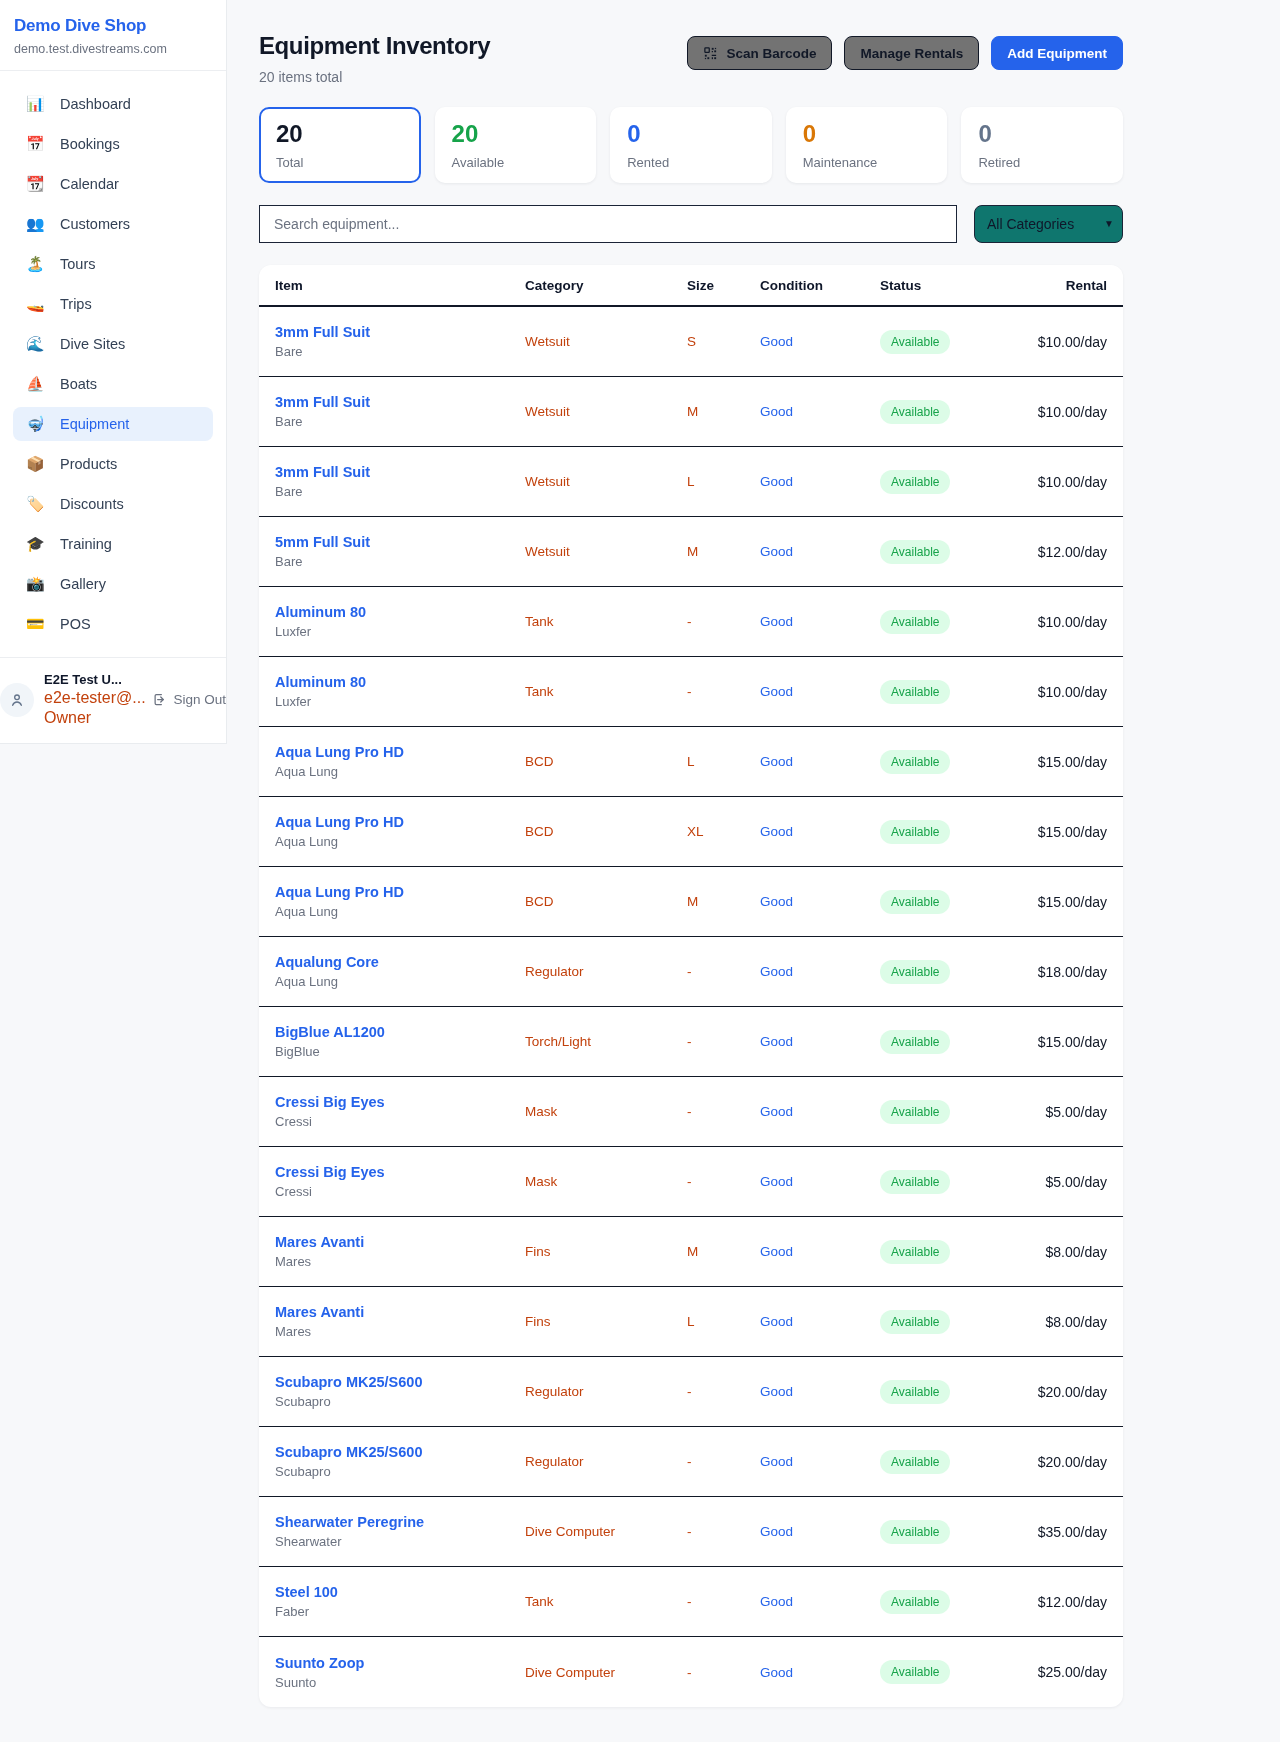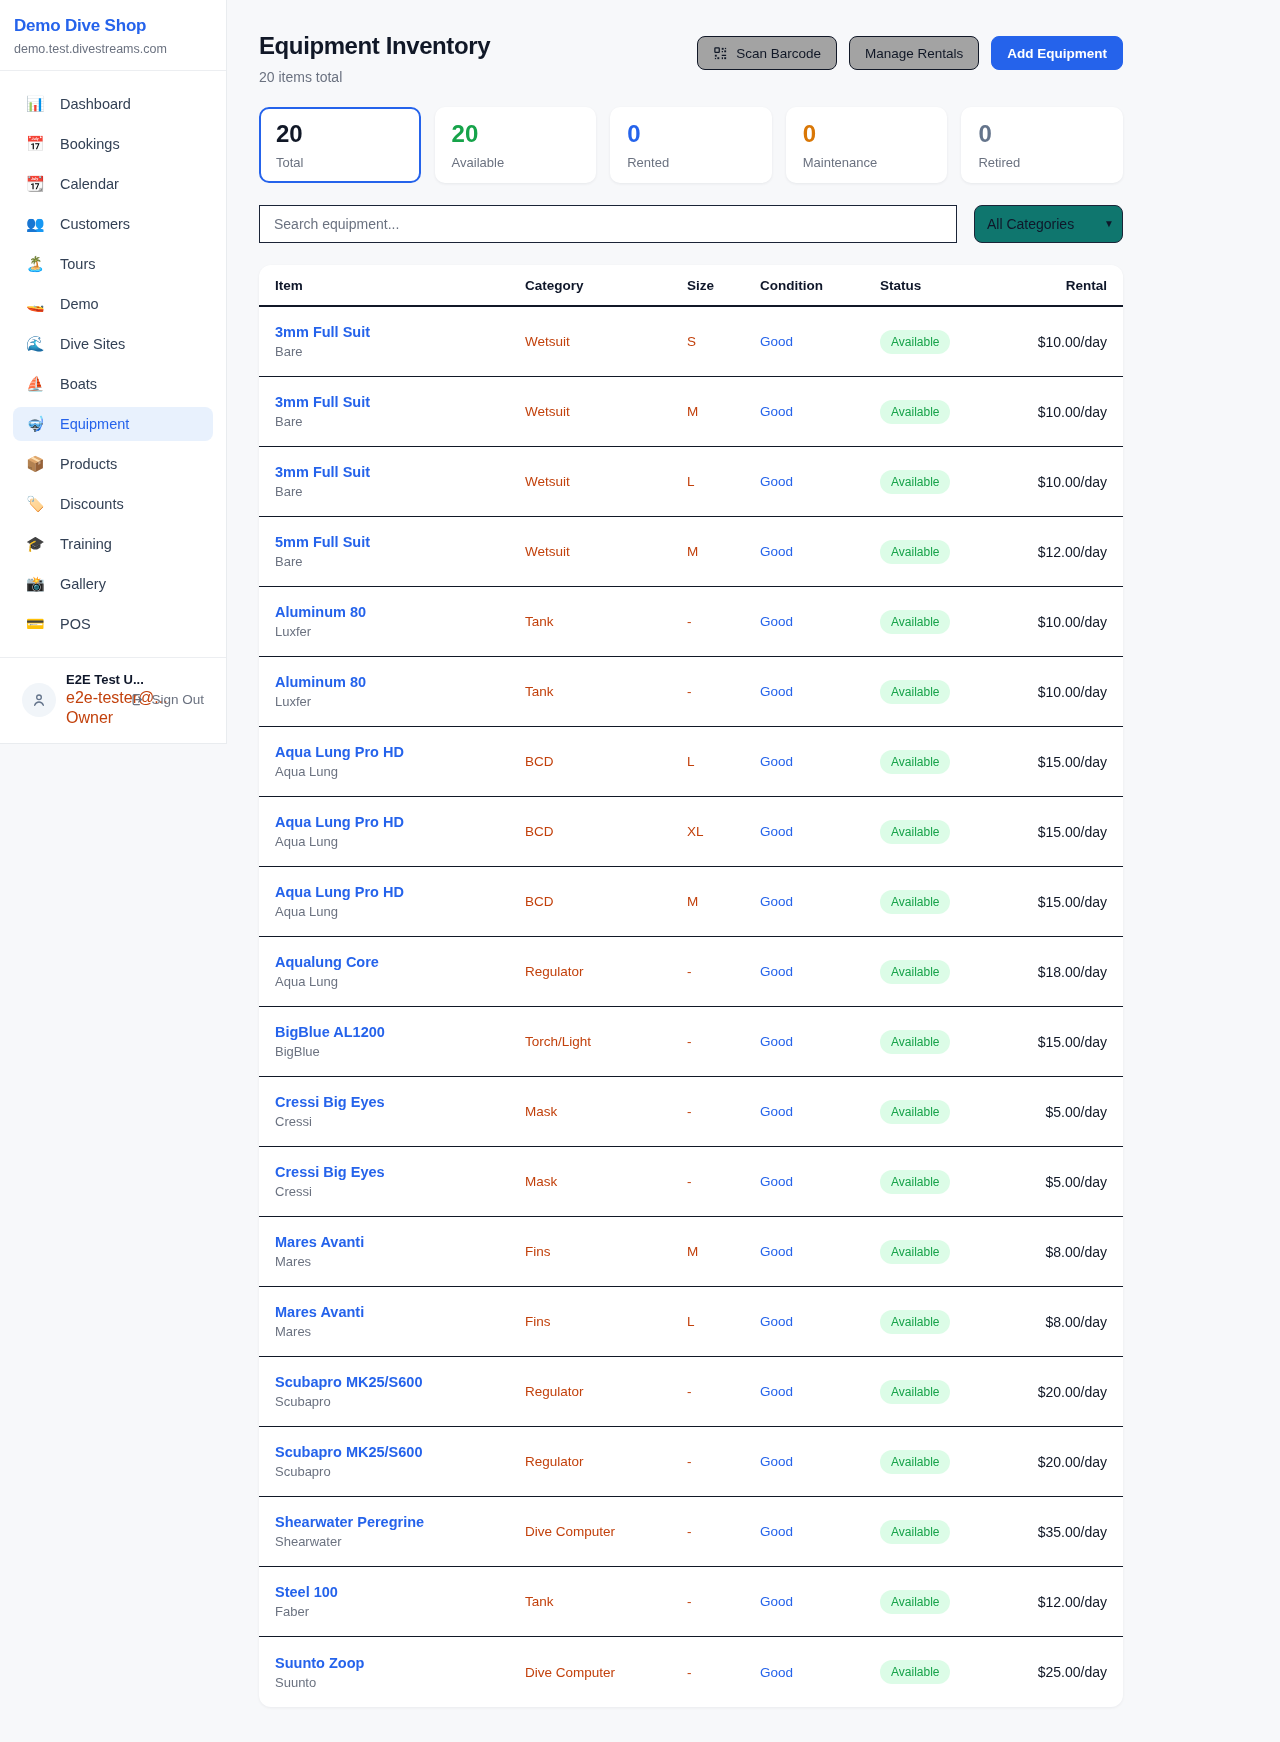--- a/index.html
+++ b/index.html
@@ -21,21 +21,21 @@
   .brand { color:#2563eb; font-size:17px; font-weight:700; letter-spacing:-0.2px; cursor:pointer; }
   .domain { color:#6b7280; font-size:12.5px; margin-top:6px; }
   .nav { padding:16px 13px 10px; }
   .nav-item {
     display:flex; align-items:center; gap:14px; height:34px; margin-bottom:6px;
     padding:0 13px; border-radius:8px; font-size:14.5px; color:#334155; cursor:pointer;
   }
   .nav-item.active { background:#e8f1fd; color:#2563eb; }
   .nav-icon { width:20px; font-size:15px; text-align:center; flex:none; }
   .user-block {
-    border-top:1px solid #eceef1; padding:14px 22px 16px;
+    border-top:1px solid #eceef1; padding:14px 0 16px;
     display:flex; align-items:center; gap:10px;justify-content:flex-end;
   }
   .avatar {
     width:34px; height:34px; border-radius:50%; background:#f1f5f9; flex:none;
     display:flex; align-items:center; justify-content:center; color:#64748b;
   }
   .user-info { flex:1; min-width:0; }
   .user-name { font-weight:700; font-size:13px; color:#0f172a; white-space:nowrap; }
   .user-email, .user-role { color:#c2410c; font-size:16px; margin-top:2px; white-space:nowrap; }
   .signout {
@@ -45,21 +45,21 @@
 
   
   .main { flex:1; padding:32px 0 0 32px; }
   .content { width:864px; }
   .page-head { display:flex; justify-content:space-between; align-items:flex-start; }
   .page-title { font-size:24px; font-weight:700; letter-spacing:-0.4px; color:#111827; }
   .page-subtitle { color:#6b7280; font-size:14px; margin-top:9px; }
   .head-buttons { display:flex; gap:12px; margin-top:4px; }
   .btn {
     height:34px; padding:0 15px; border-radius:8px; border:1px solid #111827;
-    background:#a3a3a3; font-size:13.5px; font-weight:400; color:#111827;
+    background:#737373; font-size:13.5px; font-weight:700; color:#111827;
     display:flex; align-items:center; gap:8px; cursor:pointer;
     font-family:"Liberation Sans", sans-serif;
   }
   .btn-primary { background:#2563eb; border-color:#2563eb; color:#fff; font-weight:600; }
 
   
   .stats { display:flex; gap:14px; margin-top:22px; }
   .stat-card {
     flex:1; background:#fff; border-radius:10px; padding:13px 17px; height:76px;
     box-shadow:0 1px 3px rgba(16,24,40,.07); cursor:pointer;
@@ -134,21 +134,21 @@
         <div class="nav-item">
           <span class="nav-icon">👥</span>
           <span>Customers</span>
         </div>
         <div class="nav-item">
           <span class="nav-icon">🏝️</span>
           <span>Tours</span>
         </div>
         <div class="nav-item">
           <span class="nav-icon">🚤</span>
-          <span>Demo</span>
+          <span>Trips</span>
         </div>
         <div class="nav-item">
           <span class="nav-icon">🌊</span>
           <span>Dive Sites</span>
         </div>
         <div class="nav-item">
           <span class="nav-icon">⛵</span>
           <span>Boats</span>
         </div>
         <div class="nav-item active">

